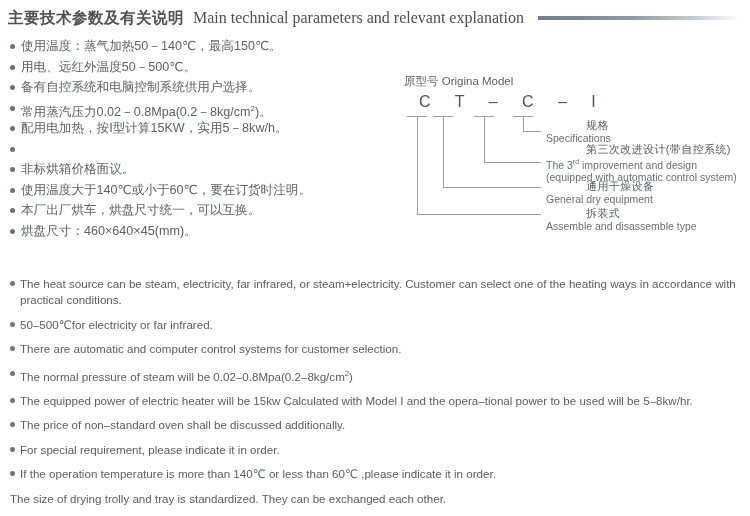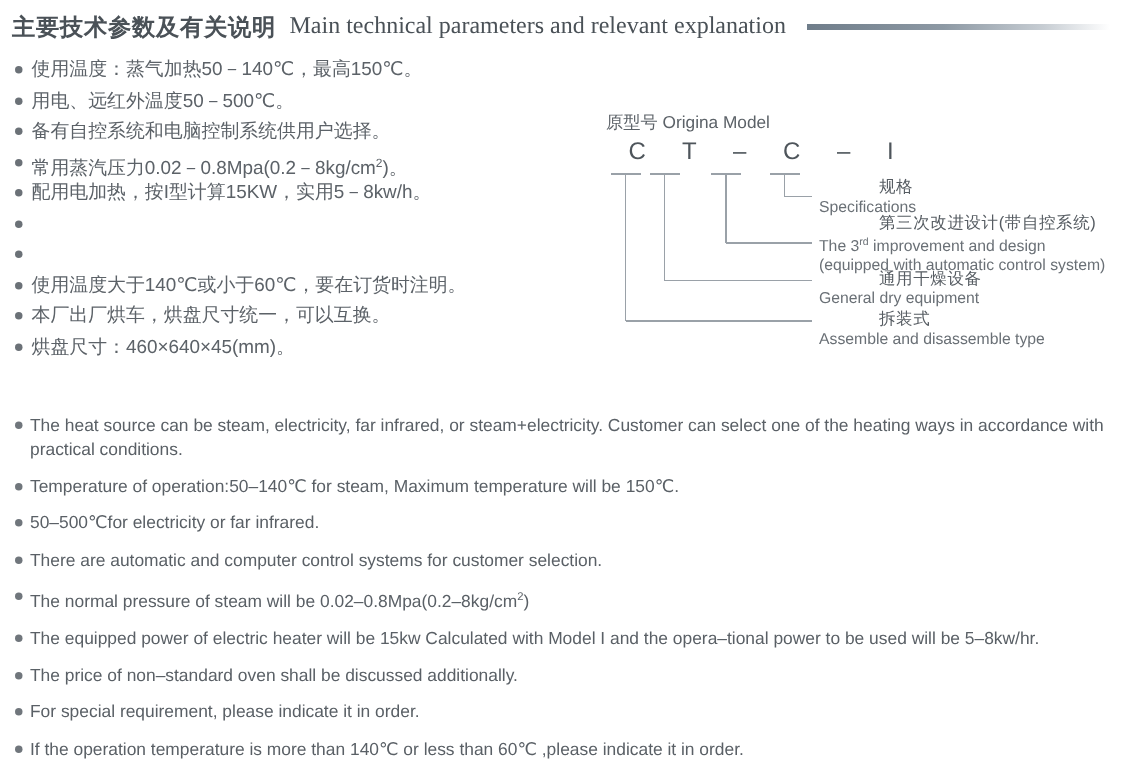--- a/index.html
+++ b/index.html
@@ -186,20 +186,21 @@
   </div>
   <div class="cn-item">
     <span class="cn-dot"></span>
     <span class="cn-text">配用电加热，按I型计算15KW，实用5－8kw/h。</span>
   </div>
   <div class="cn-item">
     <span class="cn-dot"></span>
   </div>
   <div class="cn-item">
     <span class="cn-dot"></span>
+    <span class="cn-text">非标烘箱价格面议。</span>
   </div>
   <div class="cn-item">
     <span class="cn-dot"></span>
     <span class="cn-text">使用温度大于140℃或小于60℃，要在订货时注明。</span>
   </div>
   <div class="cn-item">
     <span class="cn-dot"></span>
     <span class="cn-text">本厂出厂烘车，烘盘尺寸统一，可以互换。</span>
   </div>
   <div class="cn-item">
@@ -261,24 +262,20 @@
   </div>
 </div>
 
 <div class="en-list">
   <div class="en-item">
     <span class="en-dot"></span>
     <span class="en-text">The heat source can be steam, electricity, far infrared, or steam+electricity. Customer can select one of the heating ways in accordance with practical conditions.</span>
   </div>
   <div class="en-item">
     <span class="en-dot"></span>
-    <span class="en-text">Temperature of operation:50–140℃ for steam, Maximum temperature will be 150℃.</span>
-  </div>
-  <div class="en-item">
-    <span class="en-dot"></span>
     <span class="en-text">50–500℃for electricity or far infrared.</span>
   </div>
   <div class="en-item">
     <span class="en-dot"></span>
     <span class="en-text">There are automatic and computer control systems for customer selection.</span>
   </div>
   <div class="en-item">
     <span class="en-dot"></span>
     <span class="en-text">The normal pressure of steam will be 0.02–0.8Mpa(0.2–8kg/cm<sup>2</sup>)</span>
   </div>

